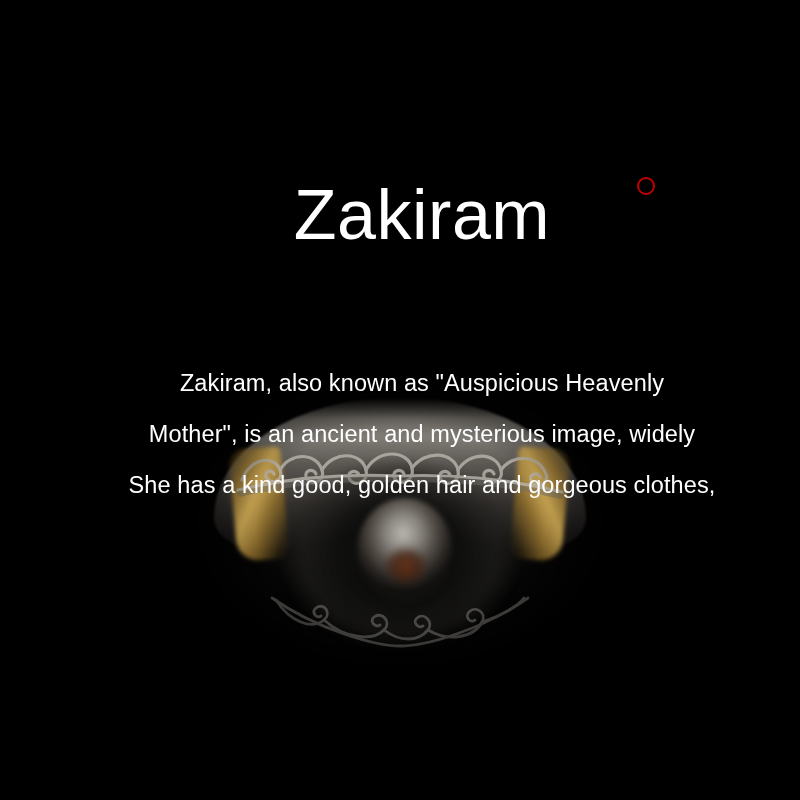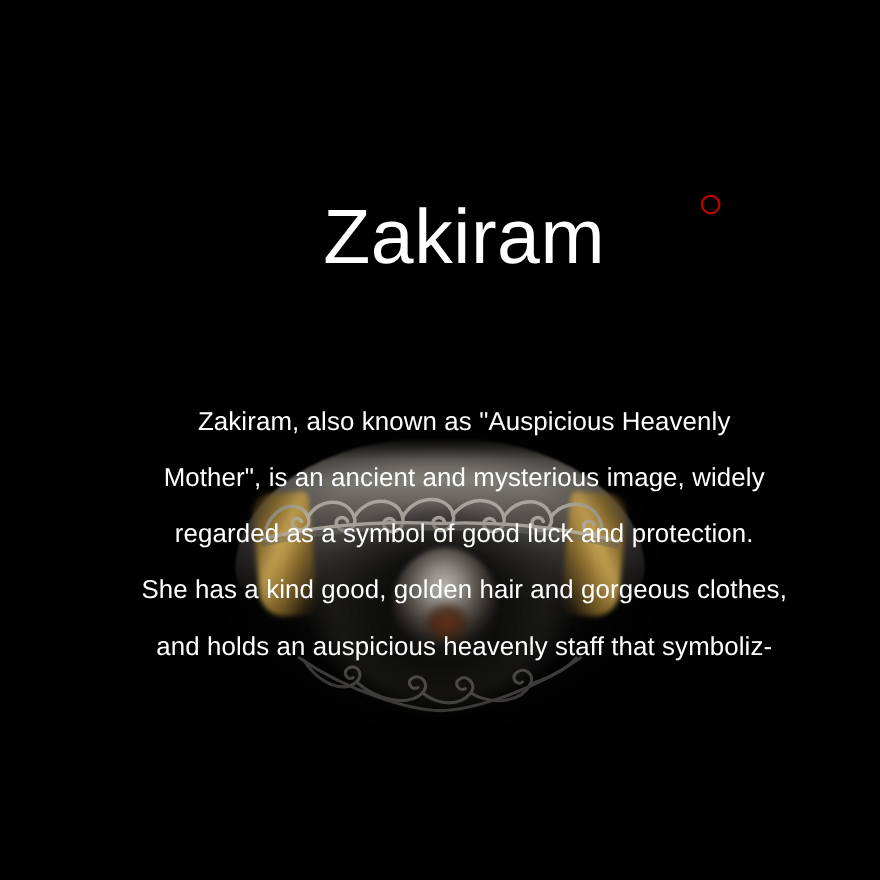--- a/index.html
+++ b/index.html
@@ -283,19 +283,17 @@
 
   <div class="content">
 
     <div class="title">Zakiram</div>
 
     <div class="marker-dot"></div>
 
     <div class="body-copy">
       <span class="ln">Zakiram, also known as "Auspicious Heavenly</span>
       <span class="ln">Mother", is an ancient and mysterious image, widely</span>
-      <span class="ln">regarded as a symbol of good luck and protection.</span>
       <span class="ln">She has a kind good, golden hair and gorgeous clothes,</span>
-      <span class="ln">and holds an auspicious heavenly staff that symboliz-</span>
     </div>
 
   </div>
 </div>
 
 </body></html>

